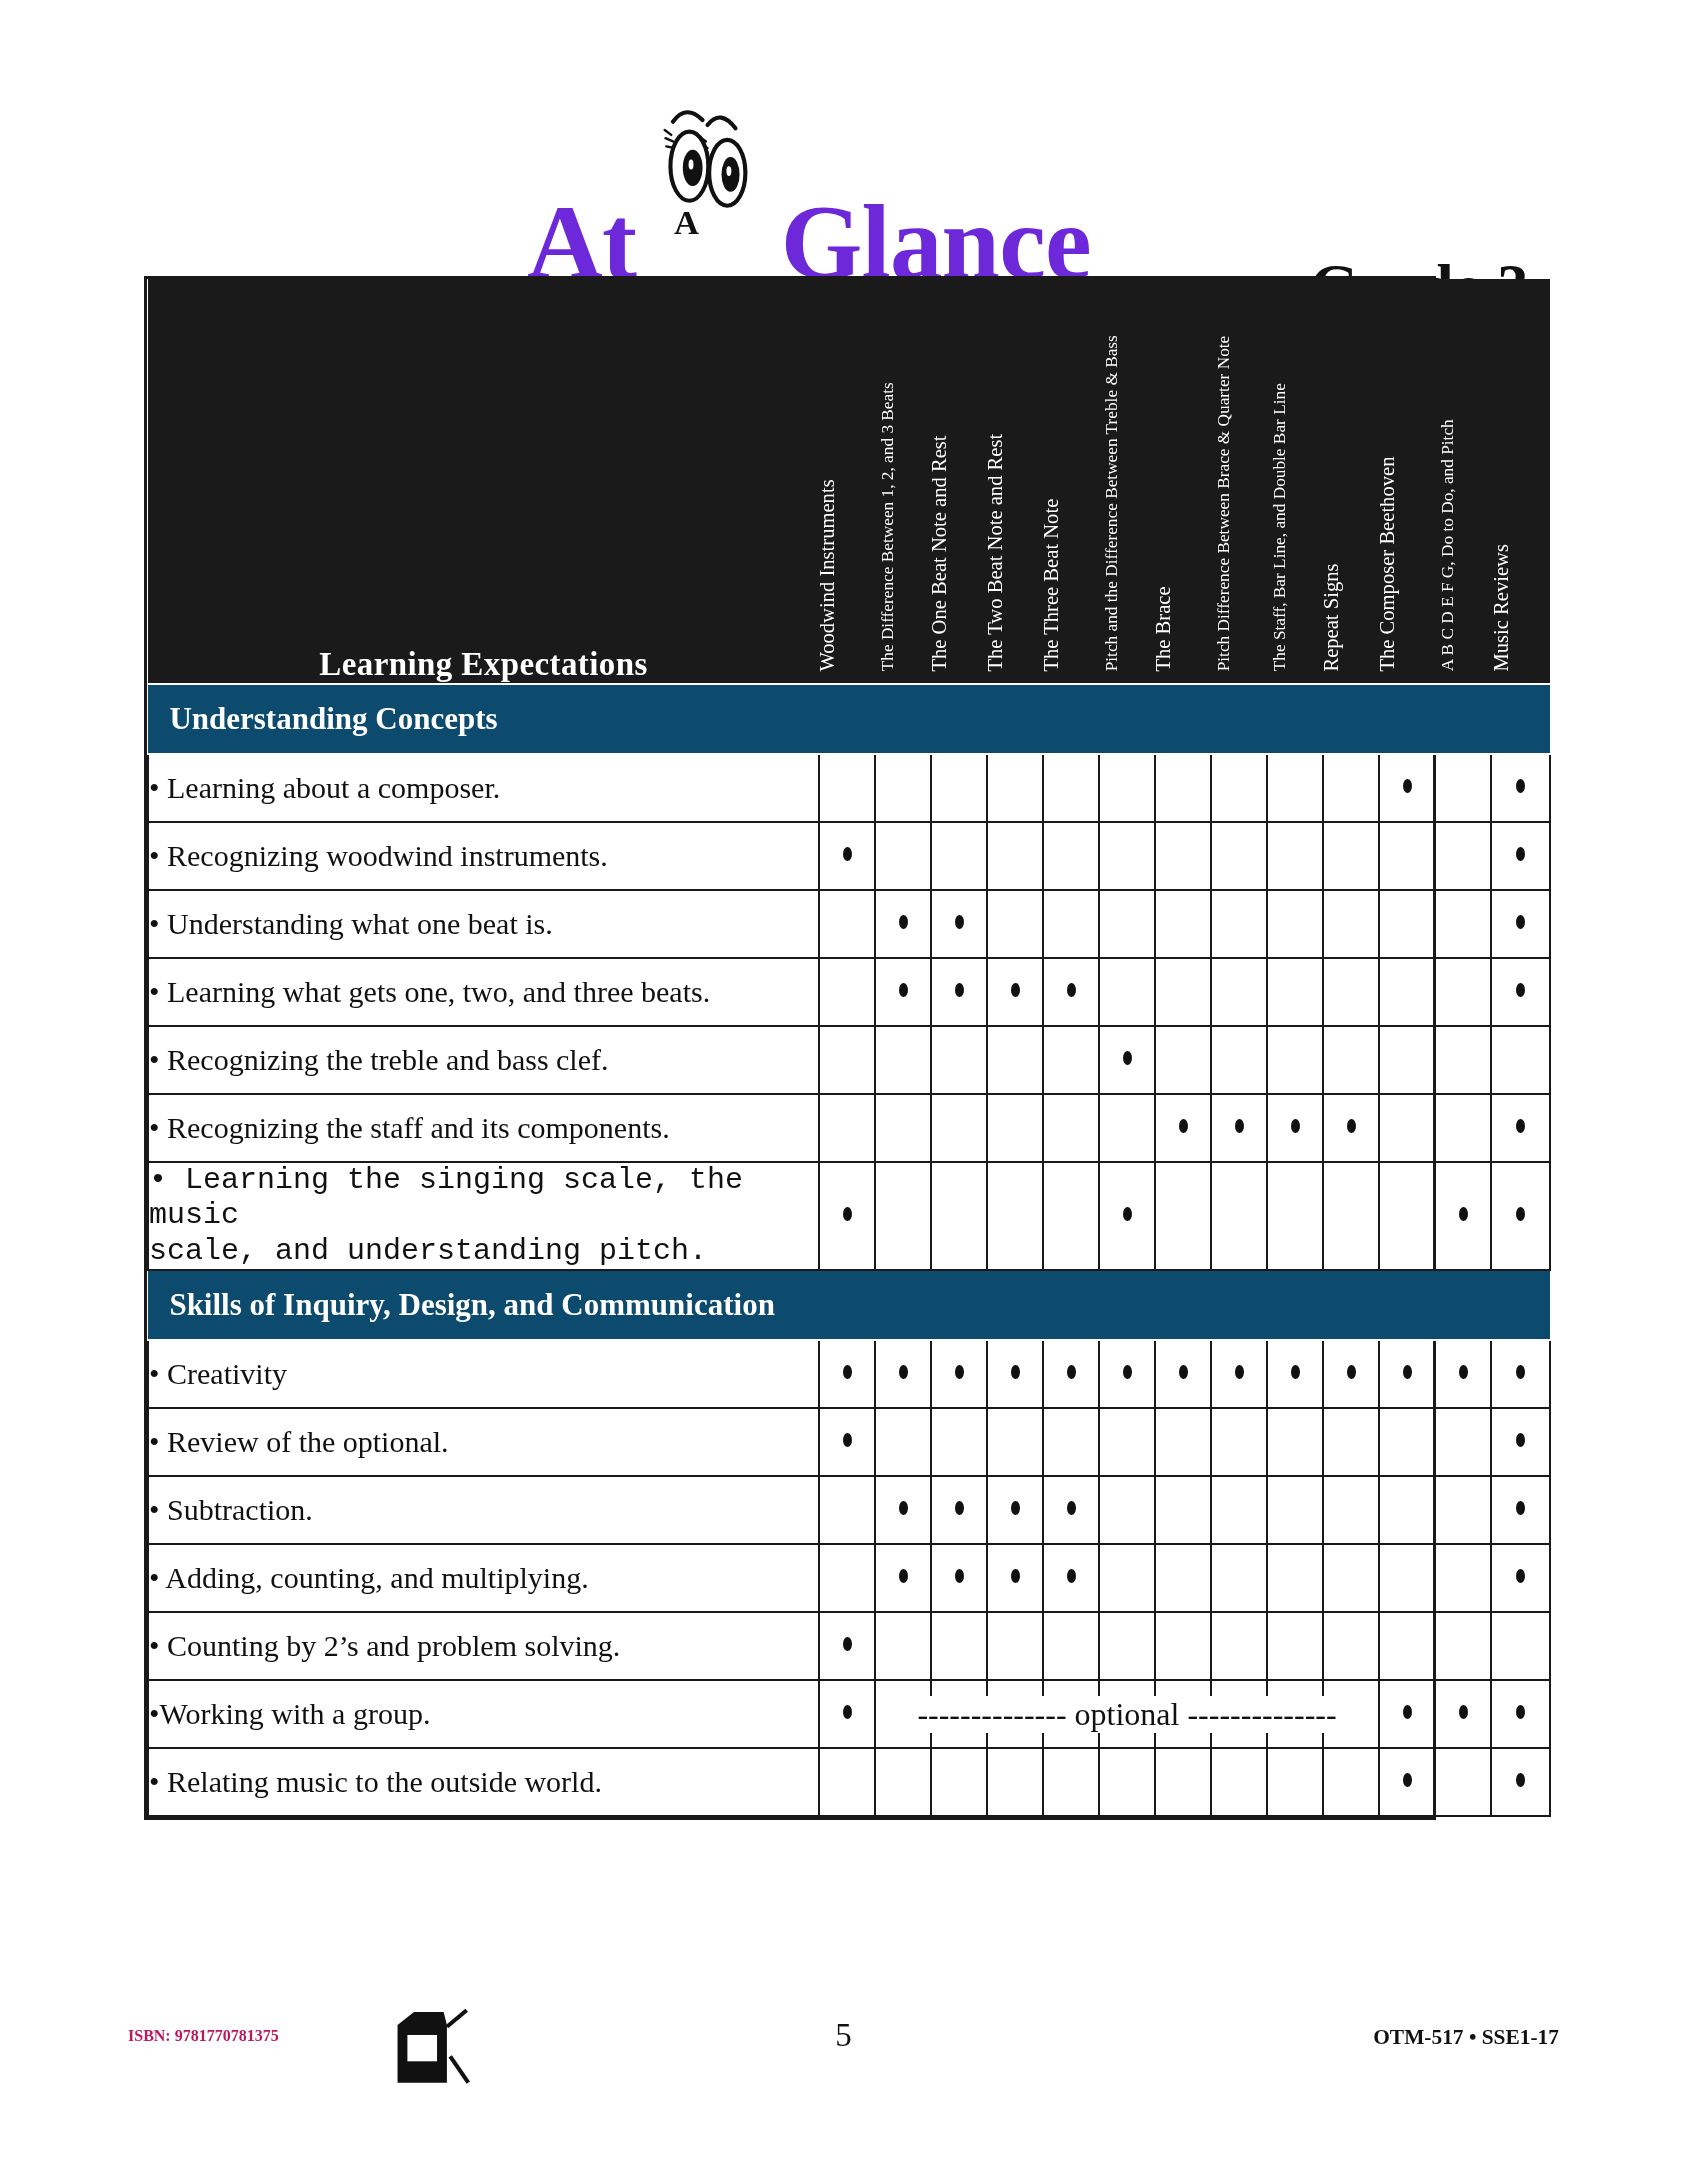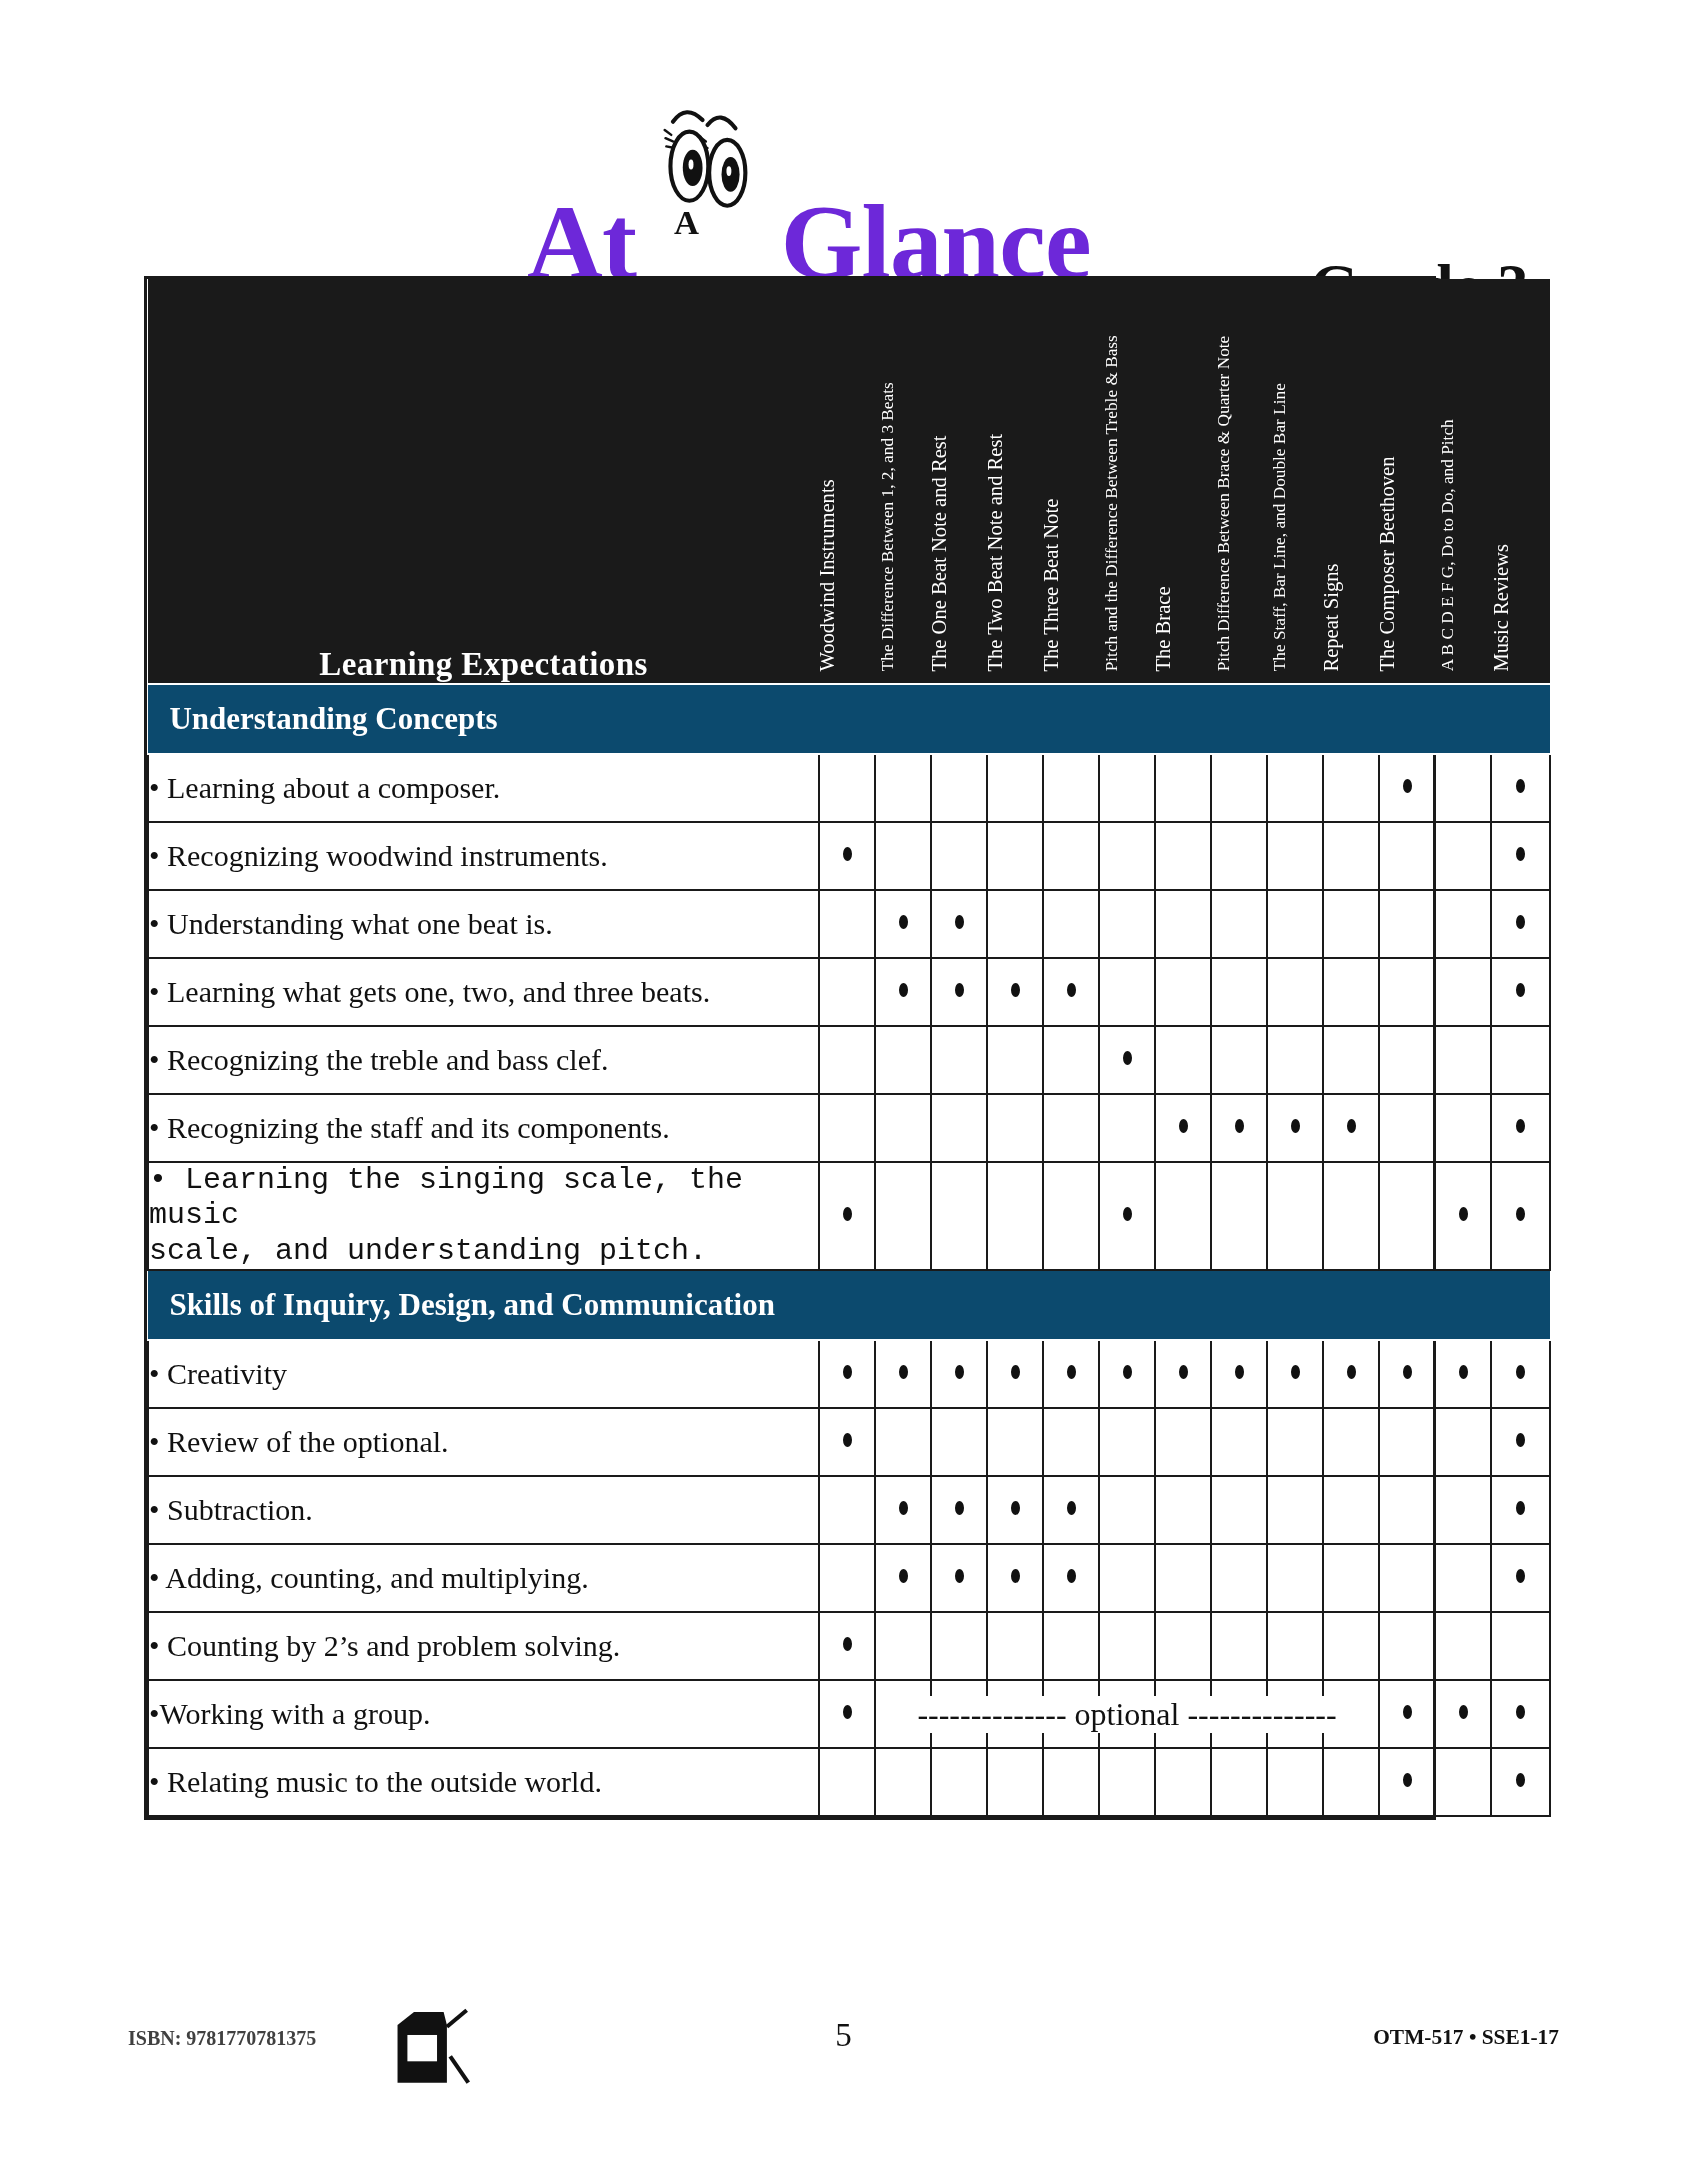--- a/index.html
+++ b/index.html
@@ -158,21 +158,21 @@
     display:inline-block;
   }
   tr.tall td{ height:92px;font-family:Liberation Mono, monospace; }
 
   
   .footer{
     position:absolute; left:0; top:2010px; width:1687px; height:74px;
   }
   .isbn{
     position:absolute; left:128px; top:16.5px;
-    font-size:20px; font-weight:bold; color:#404040;
+    font-size:16px; font-weight:bold; color:#be185d;
     font-family:"Liberation Serif", serif; white-space:nowrap;
   }
   .book-logo{ position:absolute; left:386px; top:-3.3px; }
   .pageno{
     position:absolute; left:0; top:6.6px; width:1687px;
     text-align:center; font-size:33px; color:#111;
     font-family:"Liberation Serif", serif;
   }
   .code{
     position:absolute; right:128px; top:15px;

